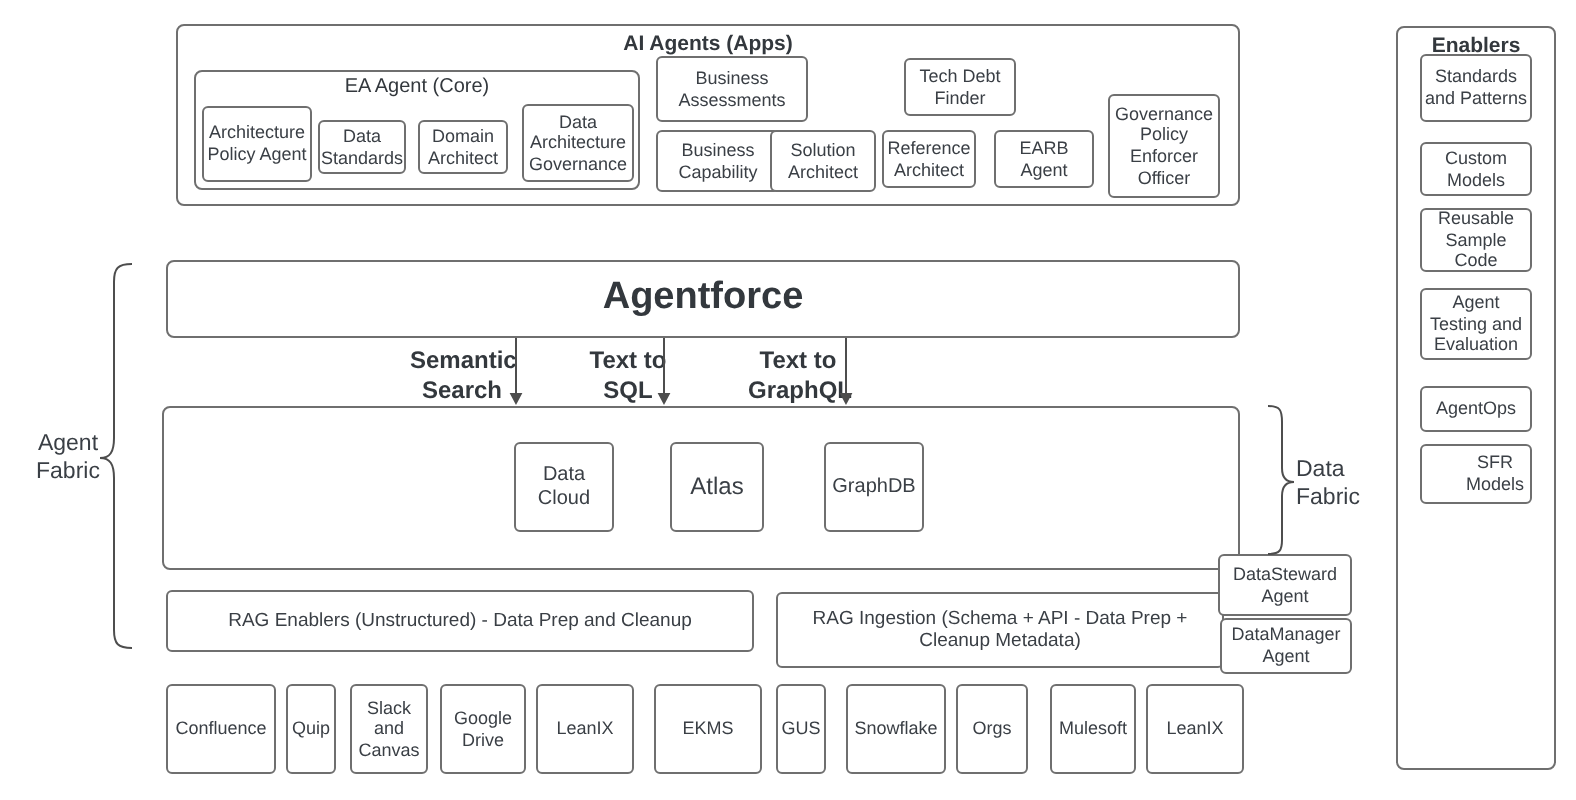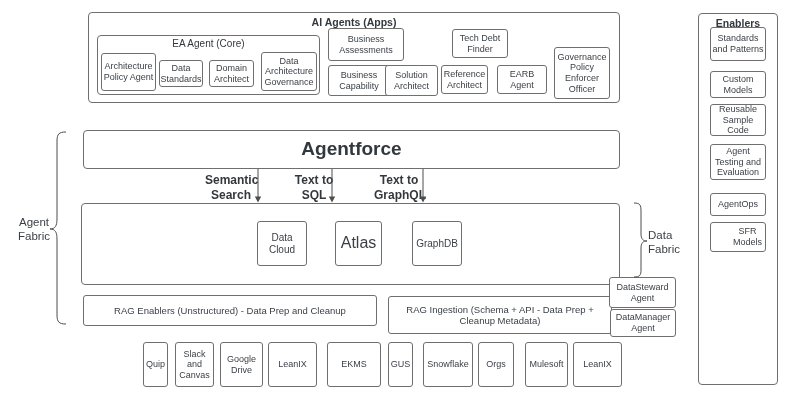--- a/index.html
+++ b/index.html
@@ -56,29 +56,30 @@
   <div class="box" style="left:497px;top:65px;width:50px;height:29px;">EARB Agent</div>
 
   <div class="box agentforce" style="left:83px;top:130px;width:537px;height:39px;">Agentforce</div>
 
   <div class="conn-label" style="left:205px;top:173px;width:52px;">Semantic Search</div>
   <div class="conn-label" style="left:294px;top:173px;width:40px;">Text to SQL</div>
   <div class="conn-label" style="left:374px;top:173px;width:50px;">Text to GraphQL</div>
 
   <div class="box container" style="left:81px;top:203px;width:539px;height:82px;"></div>
   <div class="box" style="left:257px;top:221px;width:50px;height:45px;font-size:10px;">Data Cloud</div>
-  <div class="box" style="left:335px;top:221px;width:47px;height:45px;font-size:16px;">Atlas</div>
+  <div class="box" style="left:335px;top:221px;width:47px;height:45px;font-size:12px;">Atlas</div>
   <div class="box" style="left:412px;top:221px;width:50px;height:45px;font-size:10px;">GraphDB</div>
 
   <div class="box rag" style="left:83px;top:295px;width:294px;height:31px;">RAG Enablers (Unstructured)  - Data Prep and Cleanup</div>
   <div class="box rag" style="left:388px;top:296px;width:224px;height:38px;">RAG Ingestion (Schema + API - Data Prep + Cleanup Metadata)</div>
 
   <div class="box" style="left:609px;top:277px;width:67px;height:31px;">DataSteward Agent</div>
   <div class="box" style="left:610px;top:309px;width:66px;height:28px;">DataManager Agent</div>
 
+  <div class="box" style="left:83px;top:342px;width:55px;height:45px;">Confluence</div>
   <div class="box" style="left:143px;top:342px;width:25px;height:45px;">Quip</div>
   <div class="box" style="left:175px;top:342px;width:39px;height:45px;">Slack and Canvas</div>
   <div class="box" style="left:220px;top:342px;width:43px;height:45px;">Google Drive</div>
   <div class="box" style="left:268px;top:342px;width:49px;height:45px;">LeanIX</div>
   <div class="box" style="left:327px;top:342px;width:54px;height:45px;">EKMS</div>
   <div class="box" style="left:388px;top:342px;width:25px;height:45px;">GUS</div>
   <div class="box" style="left:423px;top:342px;width:50px;height:45px;">Snowflake</div>
   <div class="box" style="left:478px;top:342px;width:36px;height:45px;">Orgs</div>
   <div class="box" style="left:525px;top:342px;width:43px;height:45px;">Mulesoft</div>
   <div class="box" style="left:573px;top:342px;width:49px;height:45px;">LeanIX</div>

